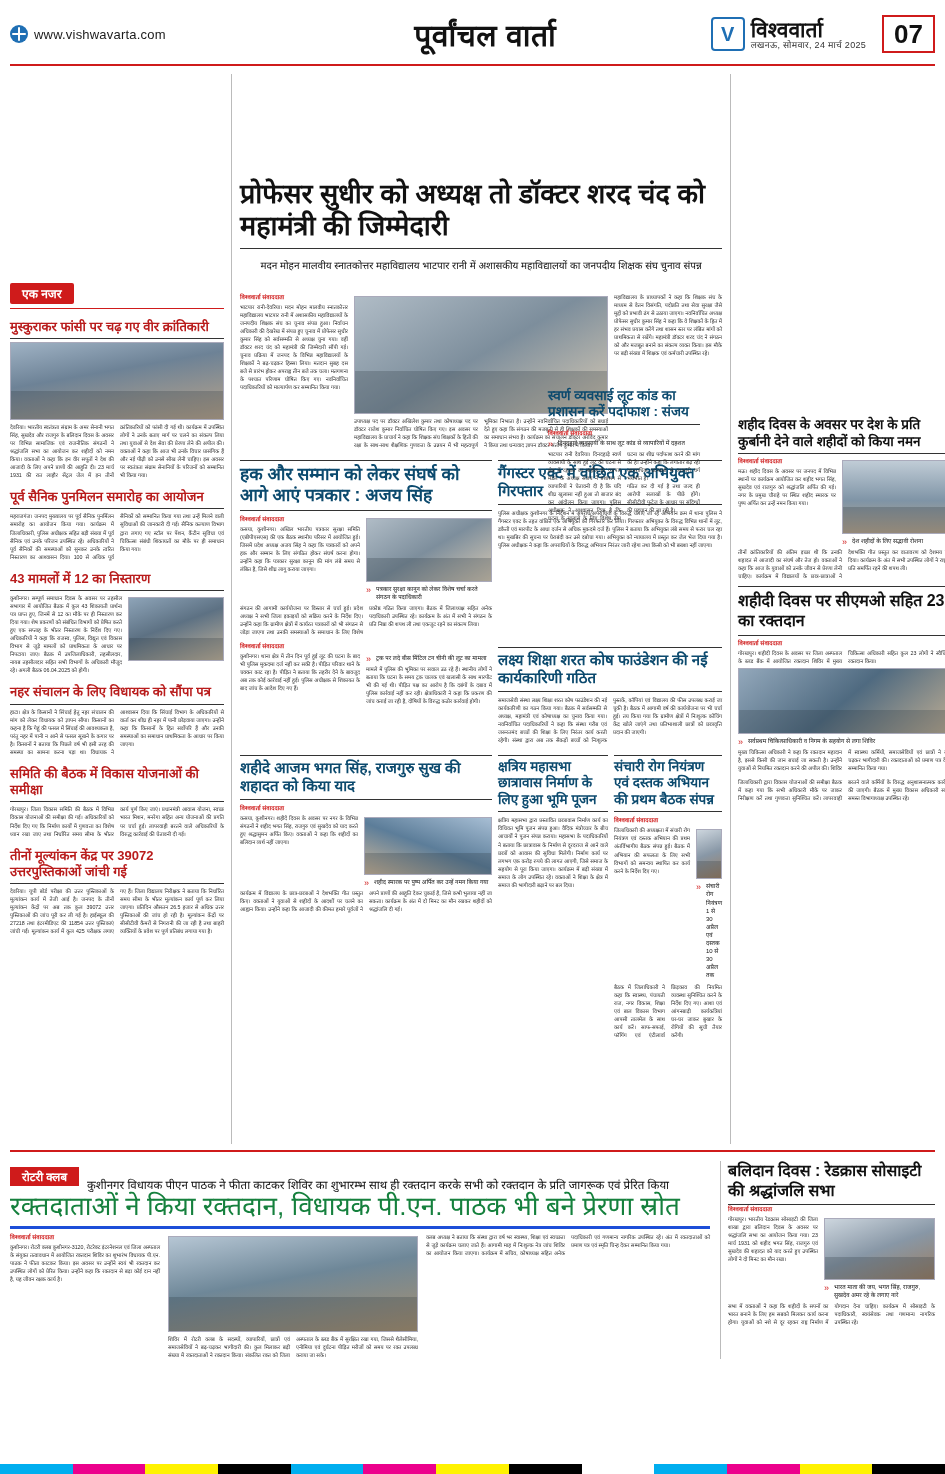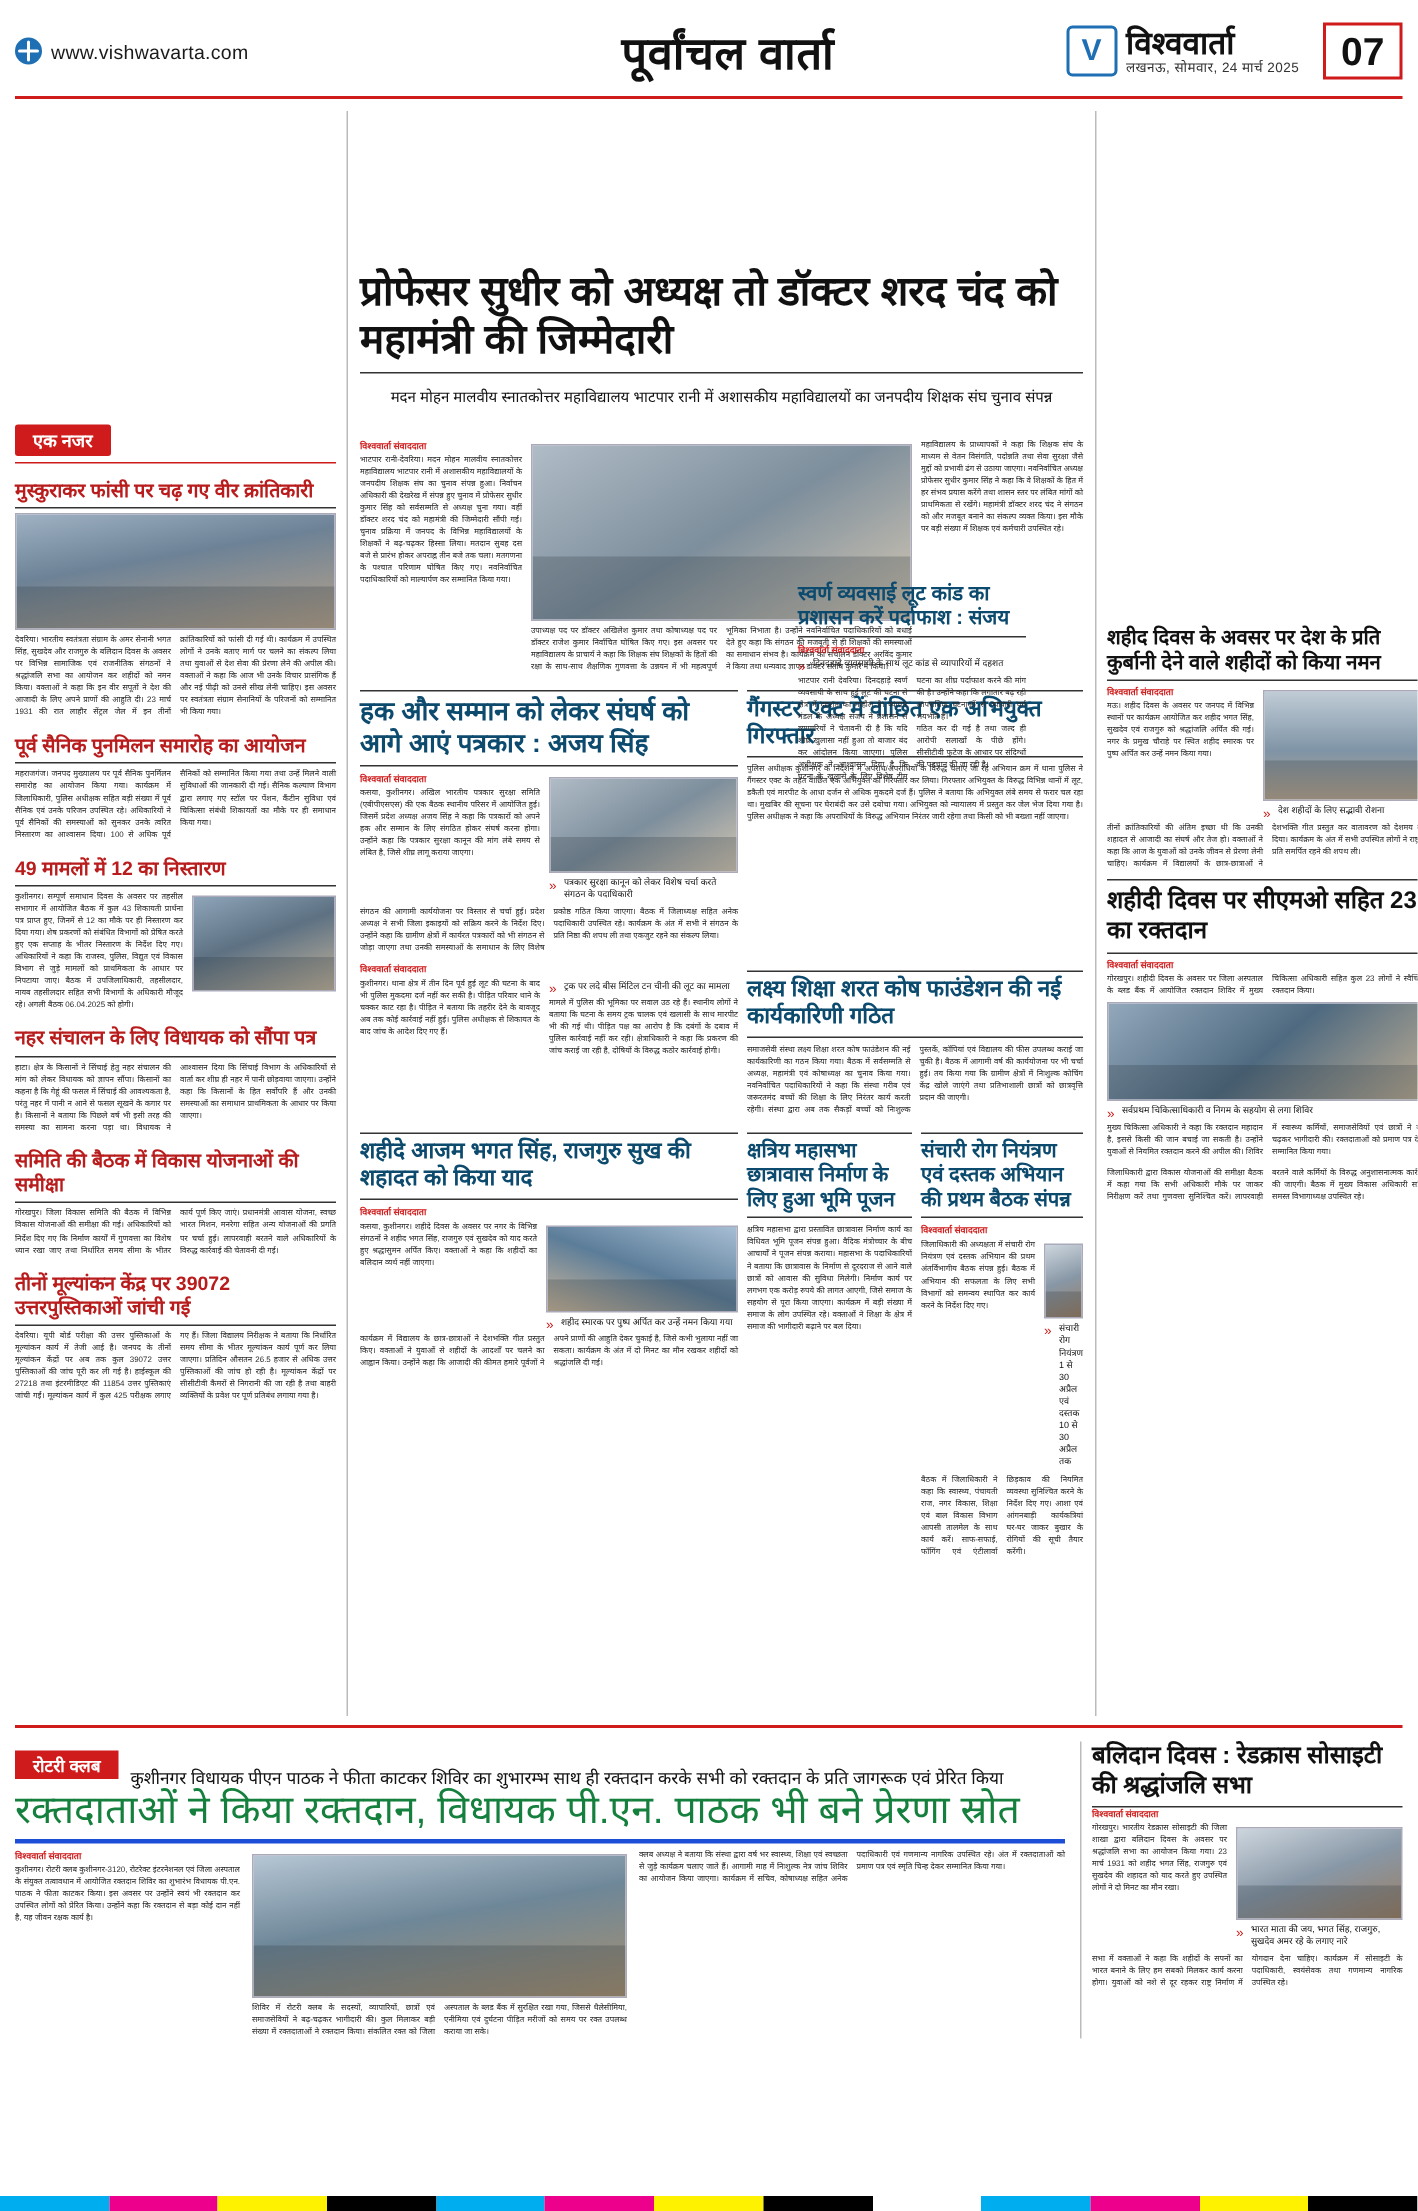--- a/index.html
+++ b/index.html
@@ -201,21 +201,21 @@
           </div>
         <div class="microtext c2">देवरिया। भारतीय स्वतंत्रता संग्राम के अमर सेनानी भगत सिंह, सुखदेव और राजगुरु के बलिदान दिवस के अवसर पर विभिन्न सामाजिक एवं राजनीतिक संगठनों ने श्रद्धांजलि सभा का आयोजन कर शहीदों को नमन किया। वक्ताओं ने कहा कि इन वीर सपूतों ने देश की आजादी के लिए अपने प्राणों की आहुति दी। 23 मार्च 1931 की रात लाहौर सेंट्रल जेल में इन तीनों क्रांतिकारियों को फांसी दी गई थी। कार्यक्रम में उपस्थित लोगों ने उनके बताए मार्ग पर चलने का संकल्प लिया तथा युवाओं से देश सेवा की प्रेरणा लेने की अपील की। वक्ताओं ने कहा कि आज भी उनके विचार प्रासंगिक हैं और नई पीढ़ी को उनसे सीख लेनी चाहिए। इस अवसर पर स्वतंत्रता संग्राम सेनानियों के परिजनों को सम्मानित भी किया गया।</div>
       </div>
 
       <div>
         <div class="lead-head">पूर्व सैनिक पुनमिलन समारोह का आयोजन</div>
         <div class="microtext c2">महराजगंज। जनपद मुख्यालय पर पूर्व सैनिक पुनर्मिलन समारोह का आयोजन किया गया। कार्यक्रम में जिलाधिकारी, पुलिस अधीक्षक सहित बड़ी संख्या में पूर्व सैनिक एवं उनके परिजन उपस्थित रहे। अधिकारियों ने पूर्व सैनिकों की समस्याओं को सुनकर उनके त्वरित निस्तारण का आश्वासन दिया। 100 से अधिक पूर्व सैनिकों को सम्मानित किया गया तथा उन्हें मिलने वाली सुविधाओं की जानकारी दी गई। सैनिक कल्याण विभाग द्वारा लगाए गए स्टॉल पर पेंशन, कैंटीन सुविधा एवं चिकित्सा संबंधी शिकायतों का मौके पर ही समाधान किया गया।</div>
       </div>
 
       <div>
-        <div class="lead-head">49 मामलों में 12 का निस्तारण</div>
+        <div class="lead-head">43 मामलों में 12 का निस्तारण</div>
         <div class="flexrow">
           <div class="microtext grow" style="width:110px">कुशीनगर। सम्पूर्ण समाधान दिवस के अवसर पर तहसील सभागार में आयोजित बैठक में कुल 43 शिकायती प्रार्थना पत्र प्राप्त हुए, जिनमें से 12 का मौके पर ही निस्तारण कर दिया गया। शेष प्रकरणों को संबंधित विभागों को प्रेषित करते हुए एक सप्ताह के भीतर निस्तारण के निर्देश दिए गए। अधिकारियों ने कहा कि राजस्व, पुलिस, विद्युत एवं विकास विभाग से जुड़े मामलों को प्राथमिकता के आधार पर निपटाया जाए। बैठक में उपजिलाधिकारी, तहसीलदार, नायब तहसीलदार सहित सभी विभागों के अधिकारी मौजूद रहे। अगली बैठक 06.04.2025 को होगी।</div>
           <div class="photo p2" style="width:96px;height:64px;flex:none">
               <div class="figline"></div>
             </div>
         </div>
       </div>
 
       <div>
         <div class="lead-head">नहर संचालन के लिए विधायक को सौंपा पत्र</div>
@@ -329,21 +329,21 @@
               <div class="photo p7" style="height:50px">
                   <div class="figline"></div>
                 </div>
               <div class="caption">संचारी रोग नियंत्रण 1 से 30 अप्रैल एवं दस्तक 10 से 30 अप्रैल तक</div>
             </div>
           </div>
           <div class="microtext c2">बैठक में जिलाधिकारी ने कहा कि स्वास्थ्य, पंचायती राज, नगर विकास, शिक्षा एवं बाल विकास विभाग आपसी तालमेल के साथ कार्य करें। साफ-सफाई, फॉगिंग एवं एंटीलार्वा छिड़काव की नियमित व्यवस्था सुनिश्चित करने के निर्देश दिए गए। आशा एवं आंगनबाड़ी कार्यकत्रियां घर-घर जाकर बुखार के रोगियों की सूची तैयार करेंगी।</div>
         </div>
       </div>
 
-      <div style="position:absolute; left:532px; top:380px; width:152px;">
+      <div style="position:absolute; left:548px; top:380px; width:152px;">
         <div class="sec-head xs" style="border-top:none">स्वर्ण व्यवसाई लूट कांड का प्रशासन करें पर्दाफाश : संजय</div>
         <div class="byline">विश्ववार्ता संवाददाता</div>
         <div class="caption">दिनदहाड़े व्यवसायी के साथ लूट कांड से व्यापारियों में दहशत</div>
         <div class="microtext c2">भाटपार रानी देवरिया। दिनदहाड़े स्वर्ण व्यवसायी के साथ हुई लूट की घटना से क्षेत्र में दहशत का माहौल है। व्यापार मंडल के अध्यक्ष संजय ने प्रशासन से घटना का शीघ्र पर्दाफाश करने की मांग की है। उन्होंने कहा कि लगातार बढ़ रही आपराधिक घटनाओं से व्यापारी वर्ग भयभीत है।</div>
         <div class="microtext c2">व्यापारियों ने चेतावनी दी है कि यदि शीघ्र खुलासा नहीं हुआ तो बाजार बंद कर आंदोलन किया जाएगा। पुलिस अधीक्षक ने आश्वासन दिया है कि घटना के खुलासे के लिए विशेष टीम गठित कर दी गई है तथा जल्द ही आरोपी सलाखों के पीछे होंगे। सीसीटीवी फुटेज के आधार पर संदिग्धों की पहचान की जा रही है।</div>
       </div>
 
     </div>
 
     <div class="col rightcol">

